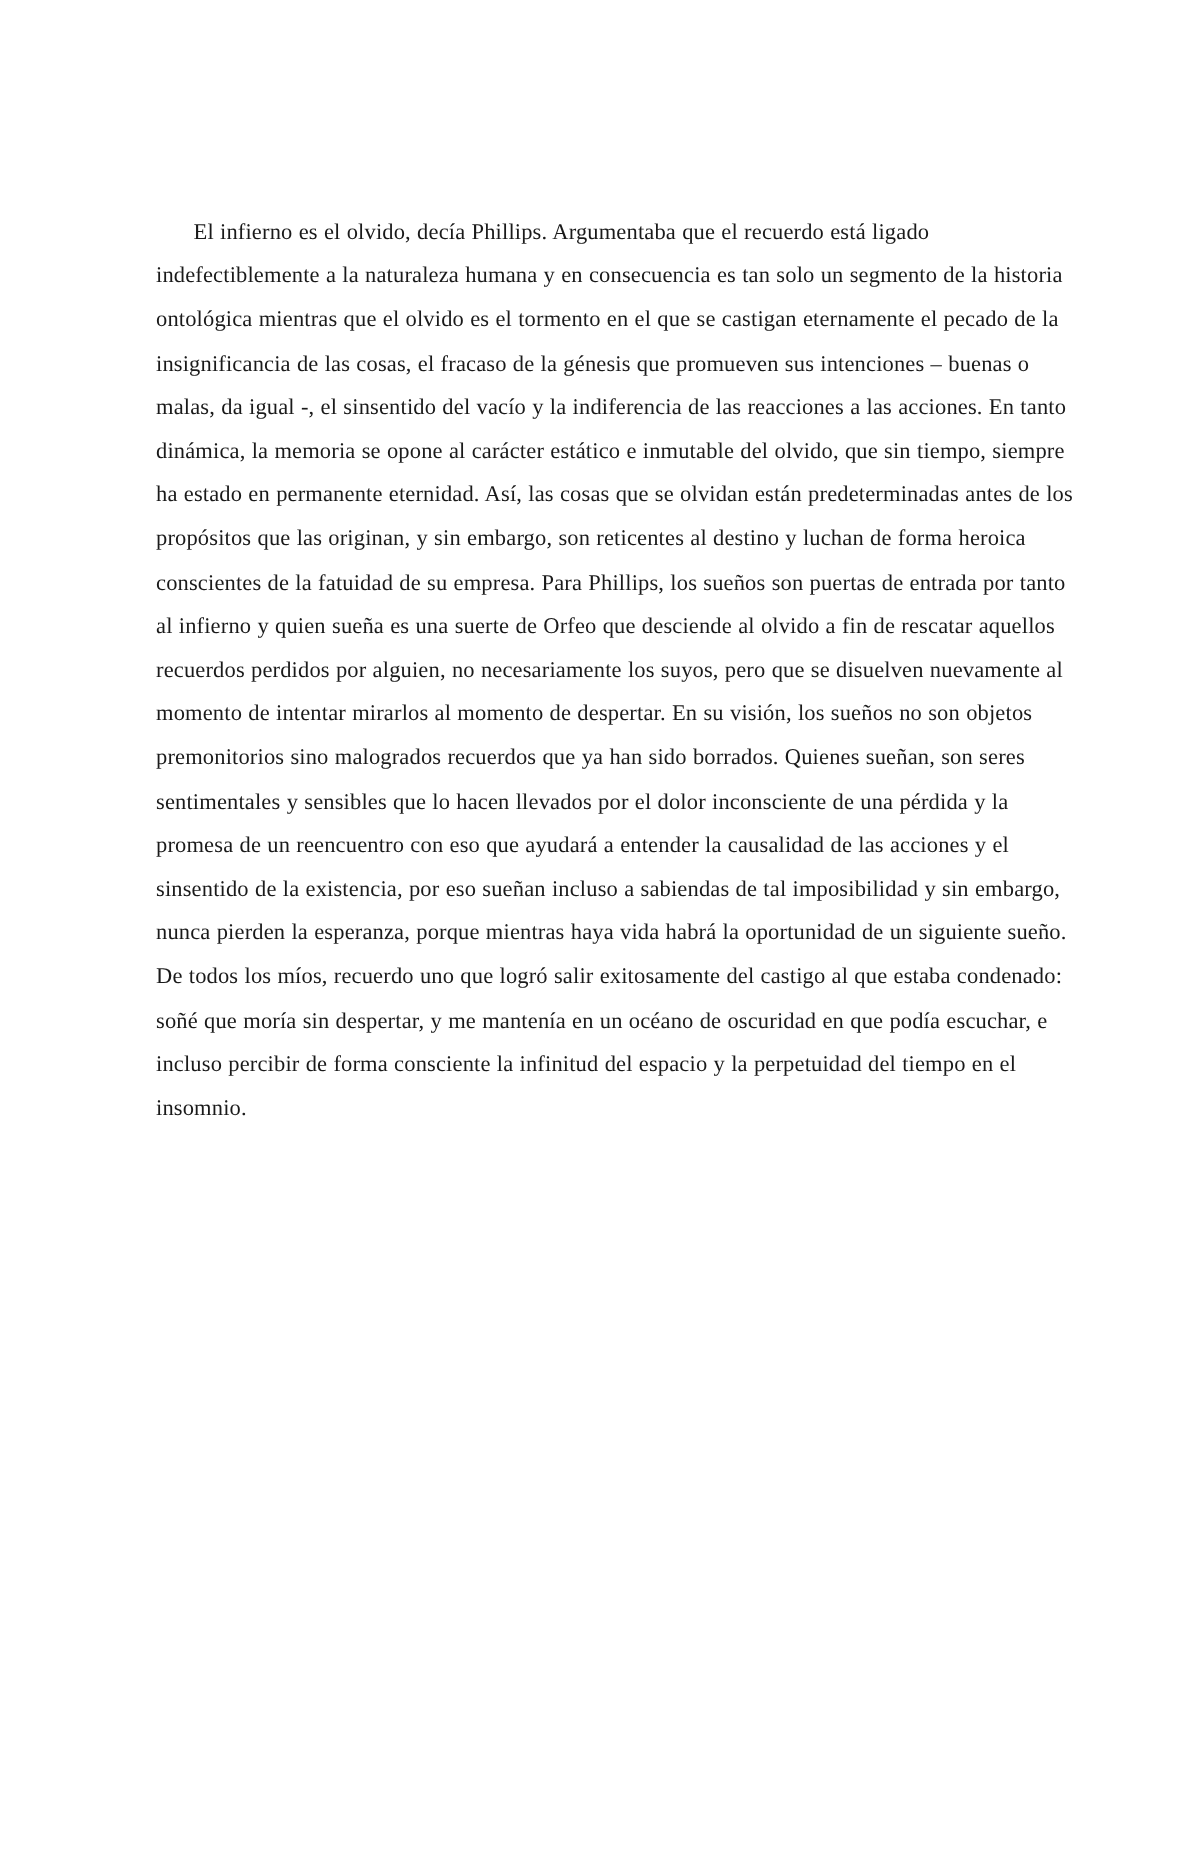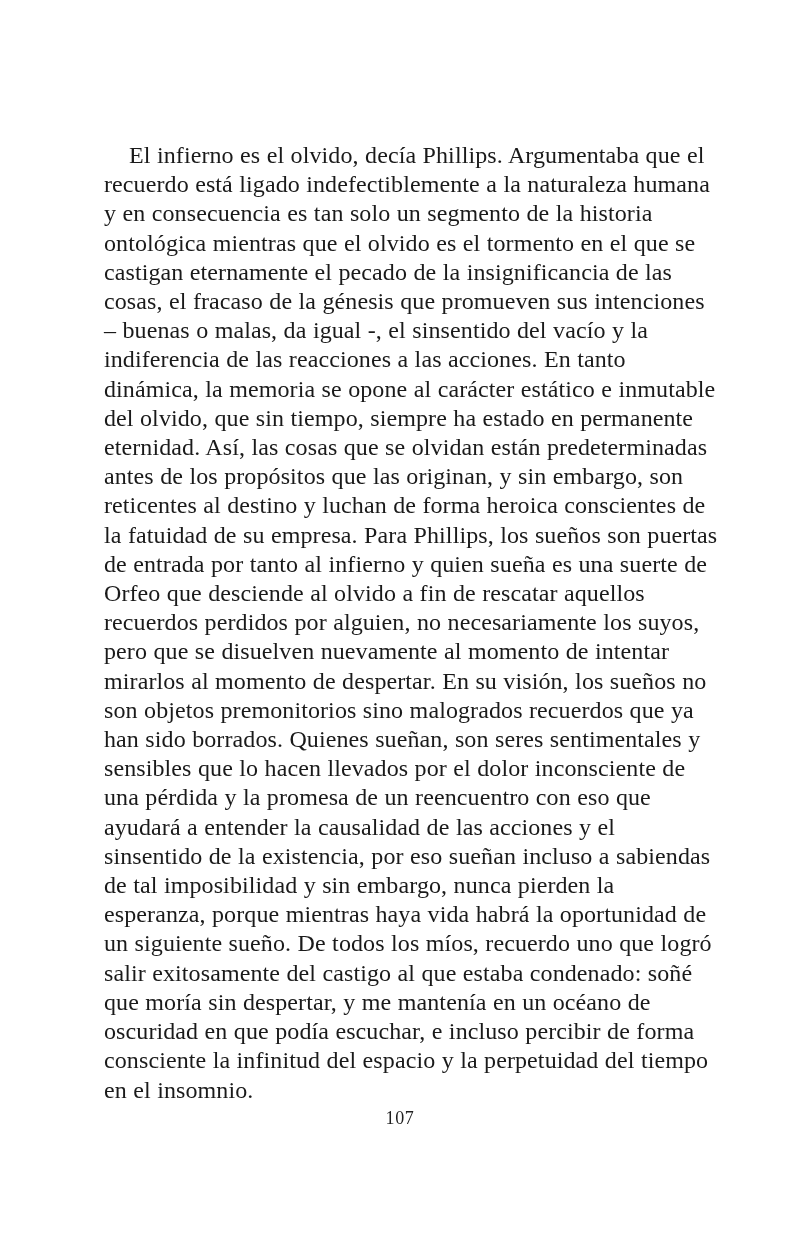--- a/index.html
+++ b/index.html
@@ -22,21 +22,21 @@
 
   .text-block {
     position: absolute;
     left: 104px;
     top: 141px;
     width: 614px;
   }
 
   .body-paragraph {
     margin: 0;
-    font-size: 24px;
+    font-size: 15px;
     line-height: 29.2px;
     text-align: left;
     text-indent: 25px;
     letter-spacing: 0.1px;
     word-spacing: 0.3px;
     color: #1a1a1a;
     hyphens: none;
   }
 
   .page-number {
@@ -53,15 +53,14 @@
 </style>
 </head>
 <body>
 
 <div class="page">
 
   <div class="text-block">
     <p class="body-paragraph">El infierno es el olvido, decía Phillips. Argumentaba que el recuerdo está ligado indefectiblemente a la naturaleza humana y en consecuencia es tan solo un segmento de la historia ontológica mientras que el olvido es el tormento en el que se castigan eternamente el pecado de la insignificancia de las cosas, el fracaso de la génesis que promueven sus intenciones – buenas o malas, da igual -, el sinsentido del vacío y la indiferencia de las reacciones a las acciones. En tanto dinámica, la memoria se opone al carácter estático e inmutable del olvido, que sin tiempo, siempre ha estado en permanente eternidad. Así, las cosas que se olvidan están predeterminadas antes de los propósitos que las originan, y sin embargo, son reticentes al destino y luchan de forma heroica conscientes de la fatuidad de su empresa. Para Phillips, los sueños son puertas de entrada por tanto al infierno y quien sueña es una suerte de Orfeo que desciende al olvido a fin de rescatar aquellos recuerdos perdidos por alguien, no necesariamente los suyos, pero que se disuelven nuevamente al momento de intentar mirarlos al momento de despertar. En su visión, los sueños no son objetos premonitorios sino malogrados recuerdos que ya han sido borrados. Quienes sueñan, son seres sentimentales y sensibles que lo hacen llevados por el dolor inconsciente de una pérdida y la promesa de un reencuentro con eso que ayudará a entender la causalidad de las acciones y el sinsentido de la existencia, por eso sueñan incluso a sabiendas de tal imposibilidad y sin embargo, nunca pierden la esperanza, porque mientras haya vida habrá la oportunidad de un siguiente sueño. De todos los míos, recuerdo uno que logró salir exitosamente del castigo al que estaba condenado: soñé que moría sin despertar, y me mantenía en un océano de oscuridad en que podía escuchar, e incluso percibir de forma consciente la infinitud del espacio y la perpetuidad del tiempo en el insomnio.</p>
   </div>
 
-  <div class="page-number">107</div>
 
 </div>
 
 </body></html>

